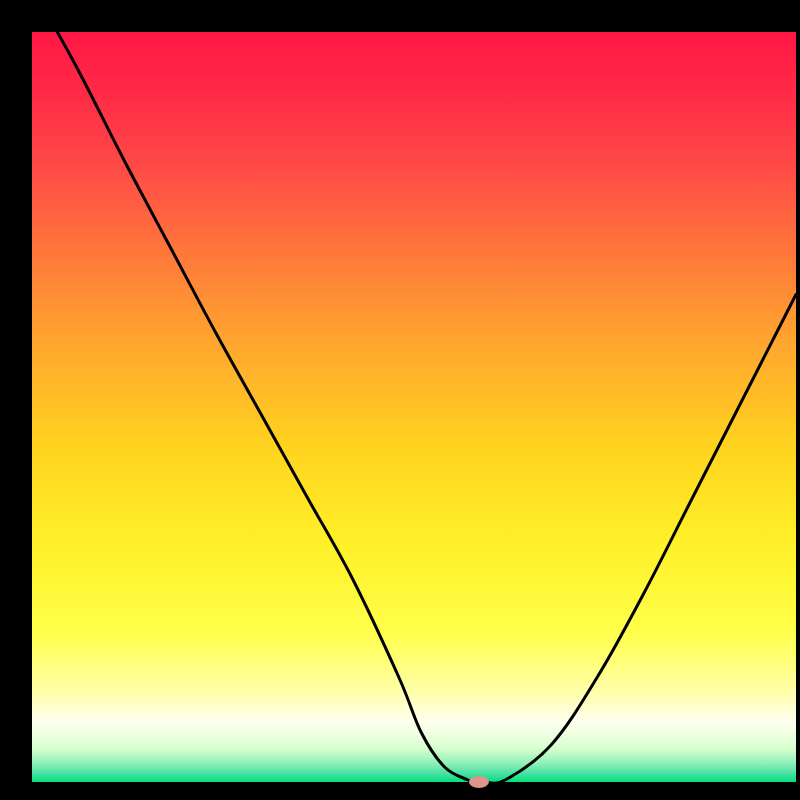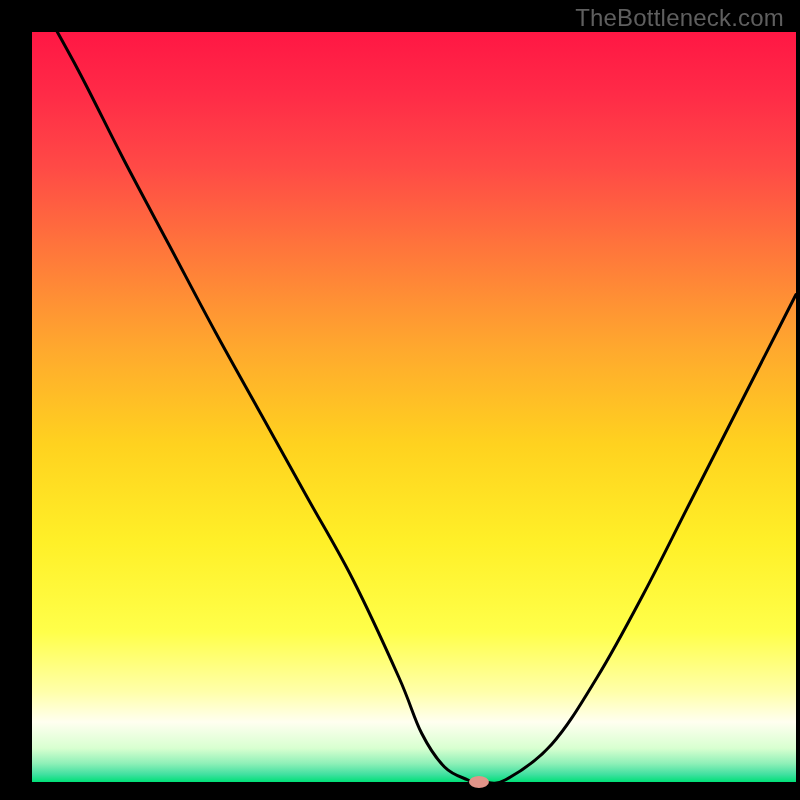--- a/index.html
+++ b/index.html
@@ -28,21 +28,20 @@
     z-index: 5;
   }
   svg {
     display: block;
   }
 </style>
 </head>
 <body>
 
 <div class="chart-wrap">
-  <div class="watermark">TheBottleneck.com</div>
   <svg id="chart-svg" width="800" height="800" viewBox="0 0 800 800">
     <defs>
       <linearGradient id="bg-grad" x1="0" y1="0" x2="0" y2="1">
           <stop offset="0%" stop-color="#ff1744"></stop>
           <stop offset="8%" stop-color="#ff2a47"></stop>
           <stop offset="18%" stop-color="#ff4a46"></stop>
           <stop offset="30%" stop-color="#ff7a3a"></stop>
           <stop offset="42%" stop-color="#ffa82e"></stop>
           <stop offset="55.00000000000001%" stop-color="#ffd21f"></stop>
           <stop offset="68%" stop-color="#fff028"></stop>

